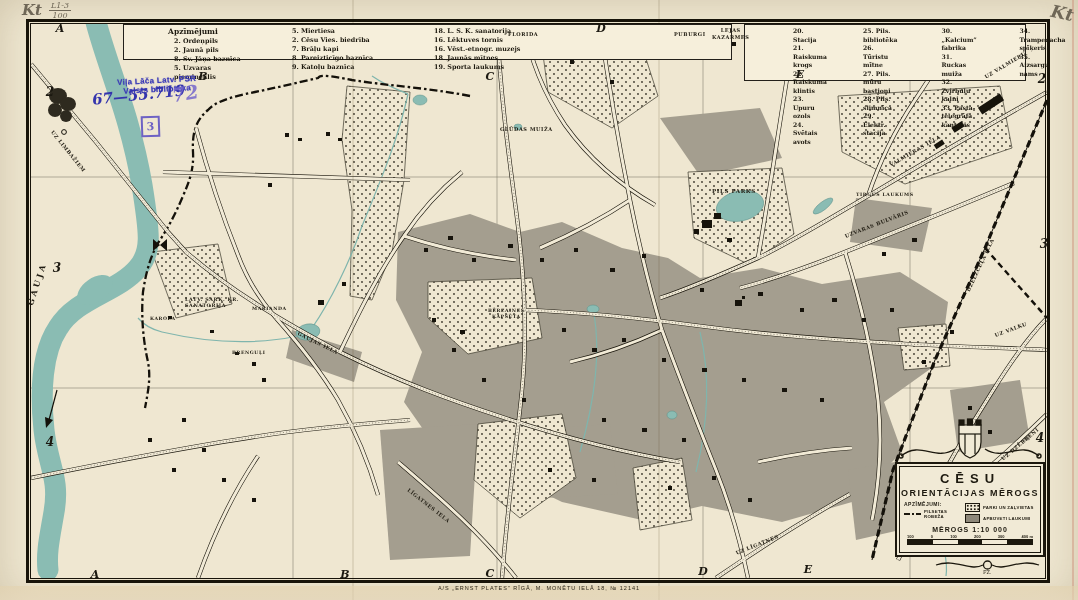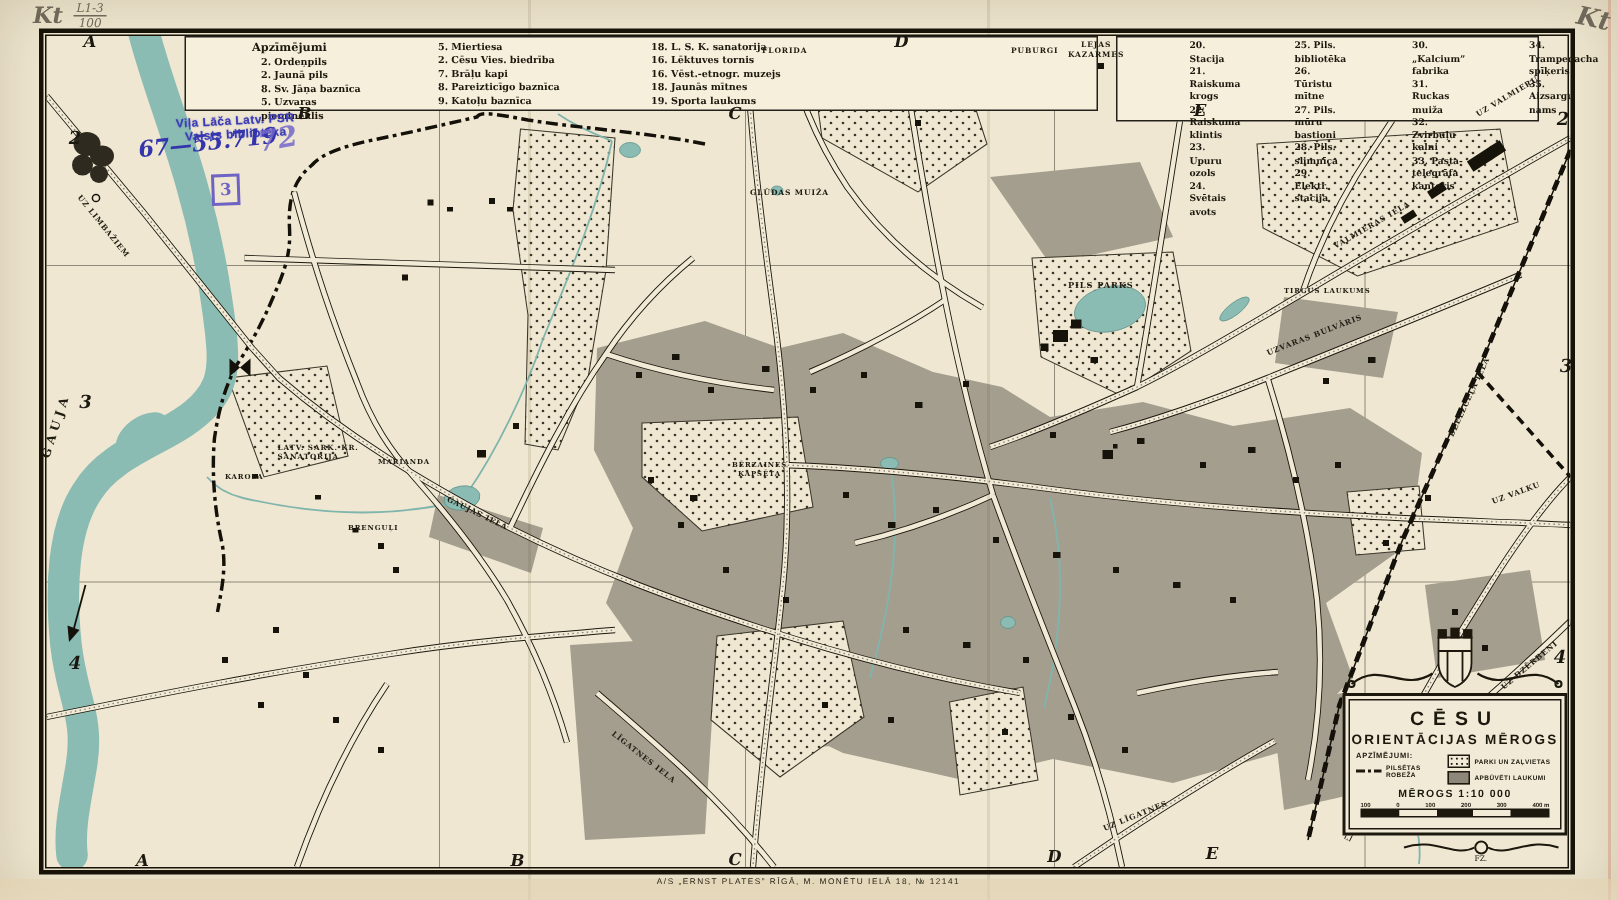--- a/index.html
+++ b/index.html
@@ -6,21 +6,21 @@
   .sheet{position:relative;width:1078px;height:600px;background:#efe7d1;overflow:hidden;
          font-family:"DejaVu Serif",serif;box-shadow:inset 0 0 40px rgba(120,100,60,.25);}
   .art{position:absolute;left:0;top:0;}
   .frame{position:absolute;left:26px;top:19px;width:1018px;height:558px;border:3px solid #171309;pointer-events:none;}
   .frame::before{content:"";position:absolute;inset:1px;border:1px solid #171309;}
   .crease{position:absolute;top:0;bottom:0;width:2px;background:rgba(90,70,40,.12);}
   .edge-strip{position:absolute;right:4px;top:0;bottom:0;width:2px;background:rgba(200,120,100,.35);}
   .bottom-strip{position:absolute;left:0;right:0;bottom:0;height:14px;background:linear-gradient(#e3d2ae,#e9d9ba);opacity:.6;}
 
   .legend-box{position:absolute;background:#f6efdb;border:1px solid #23201a;display:flex;box-sizing:border-box;}
-  .lb-left{left:123px;top:24px;width:609px;height:50px;padding:2px 6px;}
+  .lb-left{left:123px;top:24px;width:609px;height:36px;padding:2px 6px;}
   .lb-right{left:744px;top:24px;width:282px;height:57px;padding:2px 4px;}
   .lcol{display:flex;flex-direction:column;}
   .lhead{font-weight:bold;font-size:7.5px;text-align:center;margin:0 0 1px 8px;color:#1c180e;}
   .litem{font-weight:bold;font-size:6.4px;line-height:1.42;color:#1c180e;white-space:pre-line;padding-left:44px;}
   .lb-right .litem{font-size:6.1px;line-height:1.4;}
 
   .gl{position:absolute;font:italic bold 11px "DejaVu Serif",serif;color:#1b1810;transform:translate(-50%,-50%);}
   .gn{position:absolute;font:italic bold 12px "DejaVu Serif",serif;color:#1b1810;transform:translate(-50%,-50%);}
 
   .mlabel{position:absolute;font-weight:bold;font-size:5px;letter-spacing:.6px;color:#201c12;

